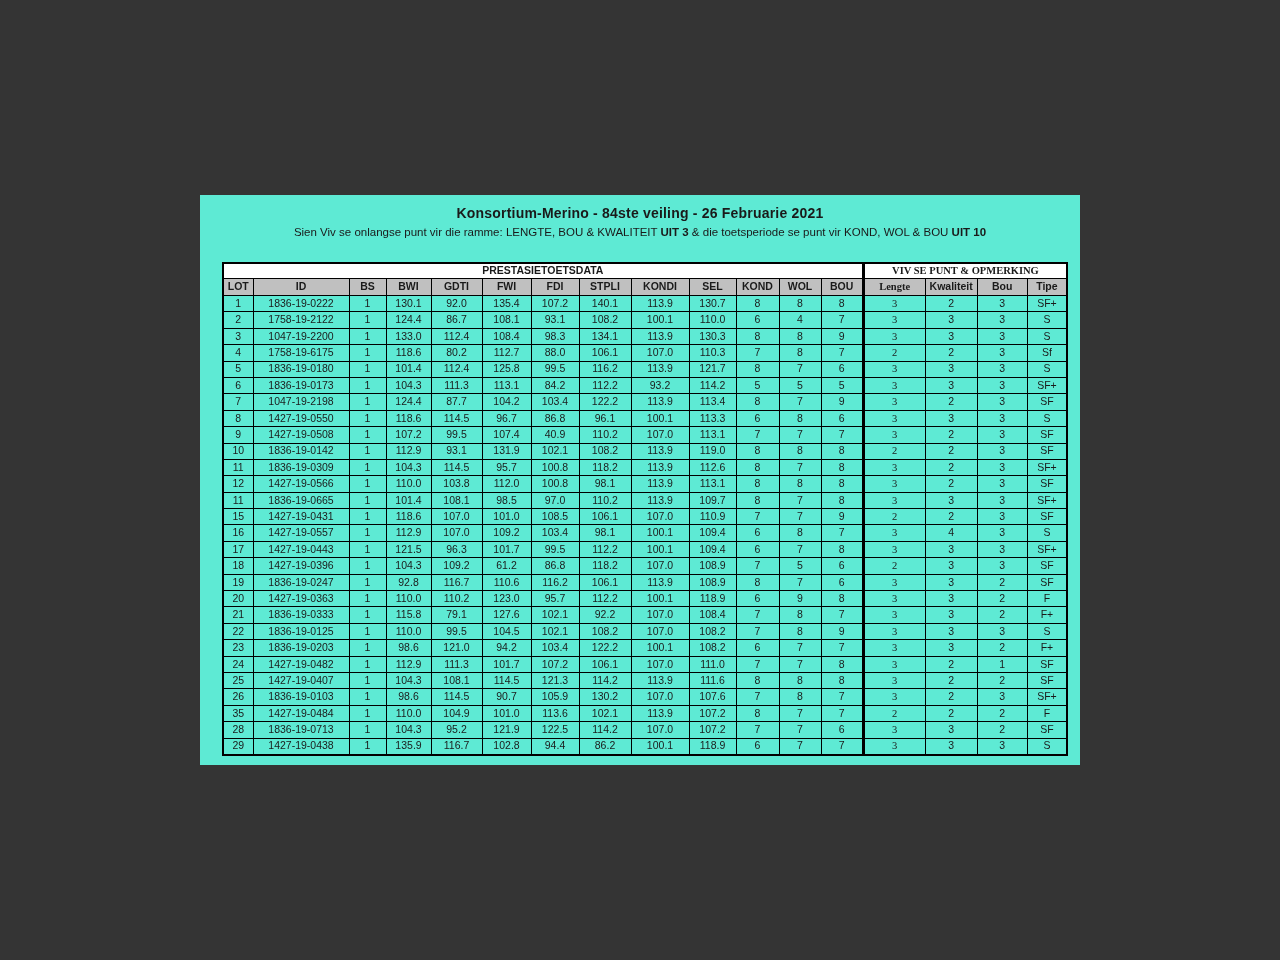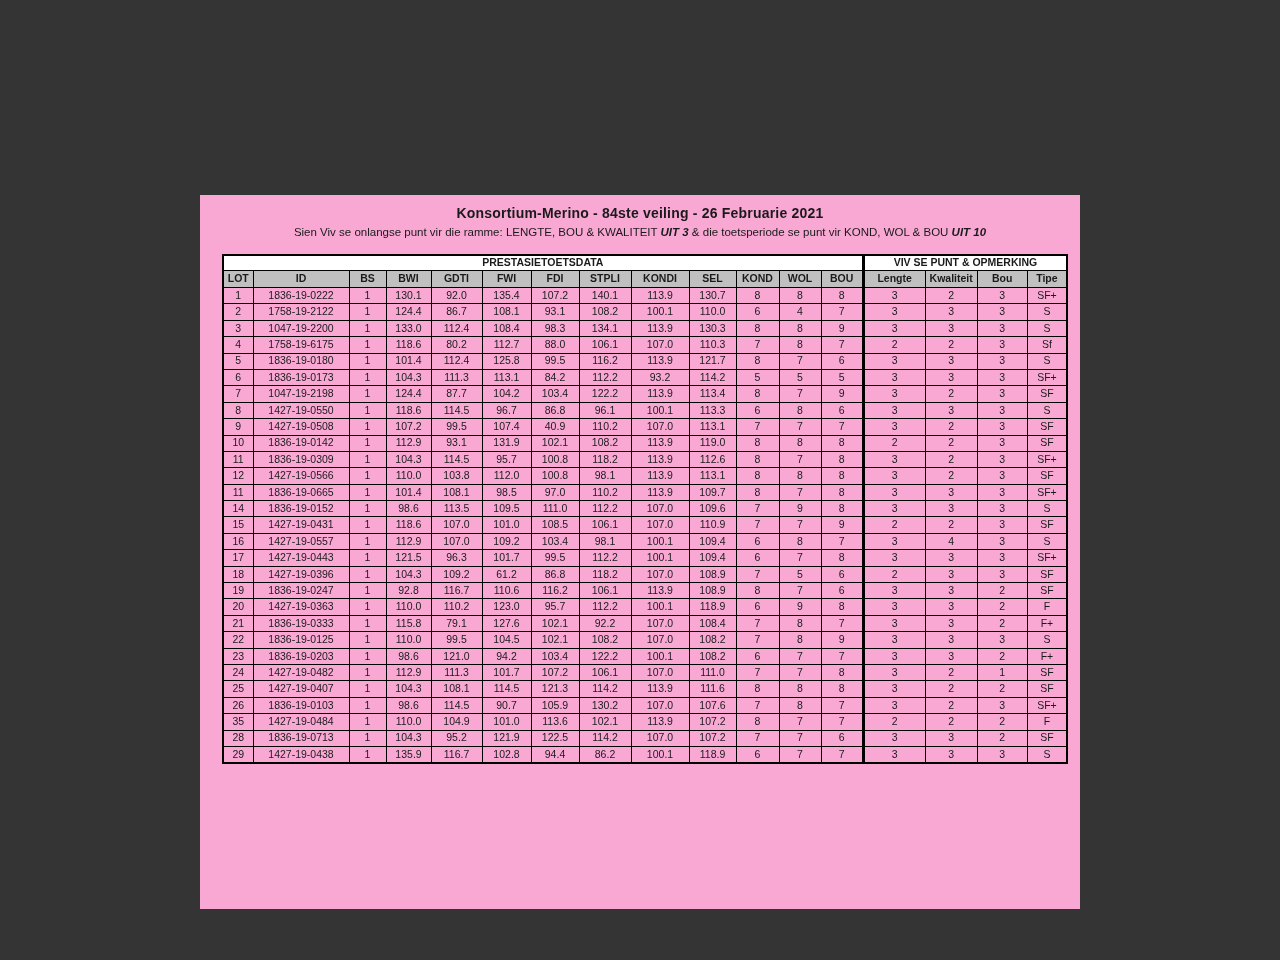--- a/index.html
+++ b/index.html
@@ -15,43 +15,43 @@
     position: relative;
     width: 1280px;
     height: 960px;
     background: #343434;
   }
   .document {
     position: absolute;
     left: 200px;
     top: 195px;
     width: 880px;
-    height: 714px;
-    background: #f9a8d4;
+    height: 570px;
+    background: #5eead4;
     color: #1a1a1a;
     box-sizing: border-box;
   }
   .doc-title {
     text-align: center;
     font-weight: bold;
     font-size: 14px;
     padding-top: 10px;
     letter-spacing: 0.2px;
   }
   .doc-subtitle {
     text-align: center;
     font-size: 11.5px;
     margin-top: 5px;
   }
-  .doc-subtitle .bold { font-weight: bold; font-style: italic; }
+  .doc-subtitle .bold { font-weight: bold; }
   table.data-table {
     border-collapse: collapse;
     table-layout: fixed;
     width: 845px;
-    margin: 16px 0 0 22px;
+    margin: 24px 0 0 22px;
     border: 2px solid #000;
   }
   table.data-table th,
   table.data-table td {
     border: 1px solid #000;
     text-align: center;
     padding: 0;
     font-size: 10.5px;
     line-height: 1.1;
     overflow: hidden;
@@ -63,21 +63,21 @@
     font-size: 11px;
     height: 14px;
   }
   th.col-head {
     background: #c0c0c0;
     font-weight: bold;
     font-size: 11px;
     height: 16px;
   }
   table.data-table tbody td { height: 15.4px; }
-  .thick-left { border-left: 3px solid #000 !important; }
+  .thick-left { border-left: 3px solid #000 !important; font-family: Liberation Serif, serif; }
 </style>
 </head>
 <body>
 
 <div class="viewport">
   <div class="document">
     <div class="doc-title">Konsortium-Merino - 84ste veiling - 26 Februarie 2021</div>
     <div class="doc-subtitle"><span>Sien Viv se onlangse punt vir die ramme: LENGTE, BOU &amp; KWALITEIT </span><span class="bold">UIT 3</span><span> &amp; die toetsperiode se punt vir KOND, WOL &amp; BOU </span><span class="bold">UIT 10</span></div>
     <table class="data-table">
       <colgroup id="colgroup">
@@ -366,39 +366,20 @@
             <td>109.7</td>
             <td>8</td>
             <td>7</td>
             <td>8</td>
             <td class="thick-left">3</td>
             <td>3</td>
             <td>3</td>
             <td>SF+</td>
           </tr>
           <tr>
-            <td>14</td>
-            <td>1836-19-0152</td>
-            <td>1</td>
-            <td>98.6</td>
-            <td>113.5</td>
-            <td>109.5</td>
-            <td>111.0</td>
-            <td>112.2</td>
-            <td>107.0</td>
-            <td>109.6</td>
-            <td>7</td>
-            <td>9</td>
-            <td>8</td>
-            <td class="thick-left">3</td>
-            <td>3</td>
-            <td>3</td>
-            <td>S</td>
-          </tr>
-          <tr>
             <td>15</td>
             <td>1427-19-0431</td>
             <td>1</td>
             <td>118.6</td>
             <td>107.0</td>
             <td>101.0</td>
             <td>108.5</td>
             <td>106.1</td>
             <td>107.0</td>
             <td>110.9</td>

